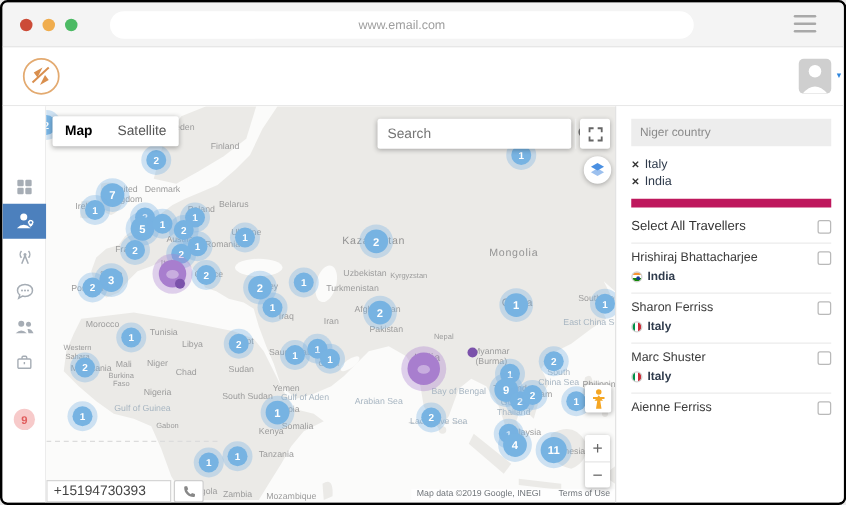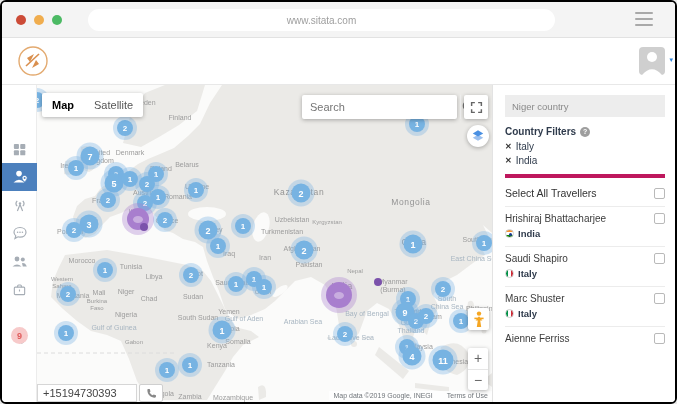--- a/index.html
+++ b/index.html
@@ -90,21 +90,21 @@
     display:flex;align-items:center;padding:0 7px;margin-bottom:9px;cursor:pointer;
     font-family:"Liberation Sans",sans-serif;outline:none;}
   input.gray-field{cursor:text;}
   .filters-title{font-size:10px;font-weight:bold;color:#2f3b4c;display:flex;align-items:center;
     gap:4px;margin:4px 0 4px 0;}
   .q-badge{width:10px;height:10px;border-radius:50%;background:#9e9e9e;color:#fff;font-size:7px;
     display:inline-flex;align-items:center;justify-content:center;cursor:pointer;}
   .filter-row{font-size:10px;color:#2f3b4c;display:flex;align-items:center;gap:4px;margin:3px 0;}
   .filter-x{font-size:8px;color:#333;cursor:pointer;font-weight:bold;}
   .select-all{display:flex;align-items:center;justify-content:space-between;font-size:10.5px;
-    color:#333;padding:9px 0 7px 0;border-top:4px solid #be185d;margin-top:8px;}
+    color:#333;padding:9px 0 7px 0;border-top:7px solid #be185d;margin-top:8px;}
   .checkbox{width:11px;height:11px;border:1px solid #b9b9b9;border-radius:2px;background:#fff;
     cursor:pointer;flex:none;}
   .trav-row{border-top:1px solid #ececec;padding:6px 0 7px 0;display:flex;justify-content:space-between;}
   .trav-name{font-size:10px;color:#3c3c3c;margin-bottom:4px;}
   .trav-country{font-size:9.5px;font-weight:bold;color:#2f3b4c;display:flex;align-items:center;gap:4px;}
   .flag{width:9px;height:9px;border-radius:50%;border:1px solid #d0d0d0;flex:none;position:relative;}
   .flag.italy{background:linear-gradient(90deg,#009246 33%,#fff 33%,#fff 66%,#ce2b37 66%);}
   .flag.india{background:linear-gradient(180deg,#f79433 33%,#fff 33%,#fff 66%,#128807 66%);}
   .flag.india::after{content:"";position:absolute;left:3px;top:3px;width:3px;height:3px;
     border-radius:50%;background:#1a3c8f;}
@@ -114,21 +114,21 @@
 
 <div class="frame">
 
   <div class="browser-bar">
     <div class="dots">
       <span class="dot" id="dot0" style="background: rgb(204, 75, 55);"></span>
       <span class="dot" id="dot1" style="background: rgb(240, 173, 78);"></span>
       <span class="dot" id="dot2" style="background: rgb(76, 186, 100);"></span>
     </div>
     <div class="url-pill">
-      <span>www.sitata.com</span>
+      <span>www.email.com</span>
     </div>
     <div class="hamburger">
       <span></span>
         <span></span>
         <span style="margin-bottom:0"></span>
     </div>
   </div>
 
   <div class="app-header">
     <div class="logo">
@@ -414,24 +414,20 @@
             <path d="M3.5,1.5 C2.4,1.5 2,2.2 2,3.2 C2,9.2 6.8,14 12.8,14 C13.8,14 14.5,13.6 14.5,12.5 V10.6 L11,9.4 L9.8,10.7 C7.6,9.7 6.3,8.4 5.3,6.2 L6.6,5 L5.4,1.5 Z" fill="#888"></path>
           </svg>
         </div>
       </div>
     </div>
 
     <div class="panel">
       <div class="gray-field">
         <span>Niger country</span>
       </div>
-      <div class="filters-title">
-        <span>Country Filters</span>
-        <span class="q-badge">?</span>
-      </div>
       <div id="filterList">
           <div class="filter-row">
             <span class="filter-x">✕</span>
             <span>Italy</span>
           </div>
           <div class="filter-row">
             <span class="filter-x">✕</span>
             <span>India</span>
           </div>
         </div>
@@ -445,21 +441,21 @@
               <div class="trav-name">Hrishiraj Bhattacharjee</div>
               <div class="trav-country">
                 <span class="flag india"></span>
                 <span>India</span>
               </div>
             </div>
             <span class="checkbox"></span>
           </div>
           <div class="trav-row">
             <div>
-              <div class="trav-name">Saudi Shapiro</div>
+              <div class="trav-name">Sharon Ferriss</div>
               <div class="trav-country">
                 <span class="flag italy"></span>
                 <span>Italy</span>
               </div>
             </div>
             <span class="checkbox"></span>
           </div>
           <div class="trav-row">
             <div>
               <div class="trav-name">Marc Shuster</div>

